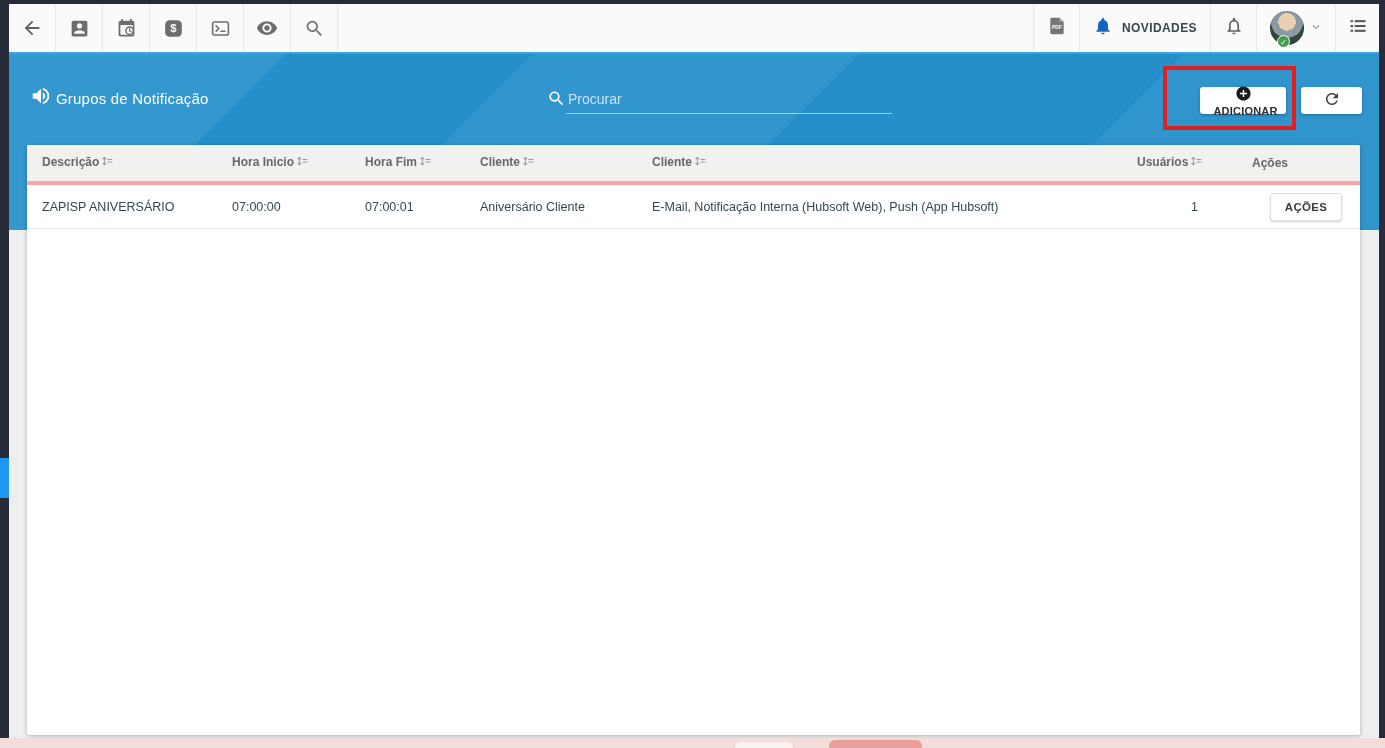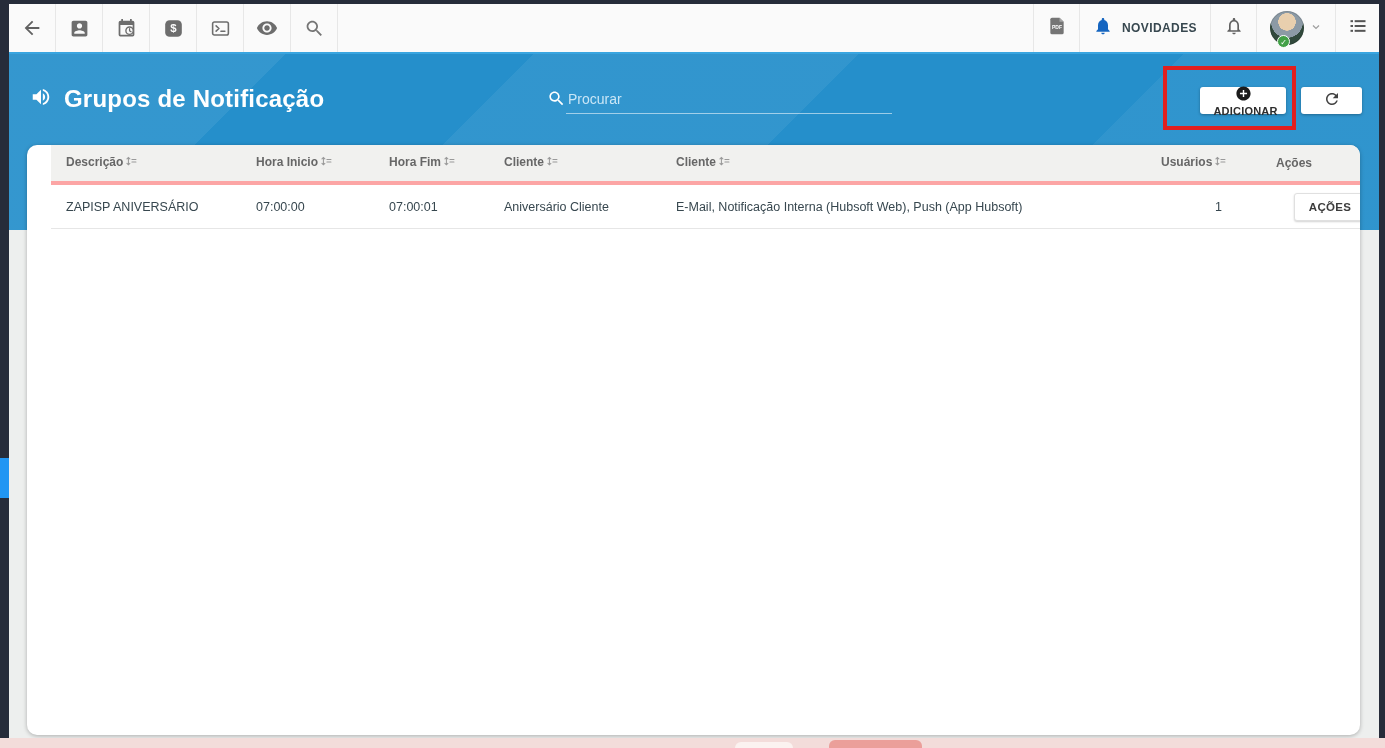--- a/index.html
+++ b/index.html
@@ -50,21 +50,21 @@
       linear-gradient(135deg, rgba(255,255,255,0.07) 0 18%, rgba(255,255,255,0) 18% 34%,
         rgba(255,255,255,0.06) 34% 55%, rgba(255,255,255,0) 55% 76%, rgba(255,255,255,0.05) 76%),
       #258fcb;
   }
   .blue-band::before{
     content:"";position:absolute;left:0;right:0;top:0;height:2px;background:#39a5e0;
   }
   .page-title{
     position:absolute;left:21px;top:33px;display:flex;align-items:center;color:#fff;
   }
-  .page-title-text{font-size:24px;font-weight:700;margin-left:12px;letter-spacing:.2px;}
+  .page-title-text{font-size:15px;font-weight:400;margin-left:4px;letter-spacing:.2px;}
   .search-wrap{
     position:absolute;left:538px;top:33px;width:345px;height:30px;
     display:flex;align-items:center;
   }
   .search-input{
     flex:1;background:transparent;border:none;outline:none;
     border-bottom:1px solid rgba(255,255,255,.55);
     color:#fff;font-size:14px;padding:4px 2px 6px 2px;
     font-family:"Liberation Sans","DejaVu Sans",sans-serif;
   }
@@ -77,23 +77,22 @@
   .add-btn{left:1191px;top:35px;width:86px;padding:0 9px;}
   .add-btn-label{font-size:11px;font-weight:bold;color:#2d2d2d;margin-left:5px;letter-spacing:.2px;}
   .refresh-btn{left:1292px;top:35px;width:61px;}
   .annotation-box{
     position:absolute;left:1154px;top:14px;width:133px;height:64px;
     border:4px solid #e11f1f;z-index:6;pointer-events:none;box-sizing:border-box;
   }
   
   .card{
     position:absolute;left:18px;right:19px;top:93px;bottom:13px;
-    background:#fff;border-radius:10px;box-shadow:0 1px 4px rgba(0,0,0,.28);z-index:2;
+    background:#fff;border-radius:2px;box-shadow:0 1px 4px rgba(0,0,0,.28);z-index:2;
     overflow:hidden;
-    padding-left:24px;
   }
   table.data{border-collapse:collapse;table-layout:fixed;width:100%;}
   col.c1{width:190px}col.c2{width:133px}col.c3{width:115px}col.c4{width:172px}
   col.c5{width:500px}col.c6{width:115px}col.c7{width:108px}
   thead th{
     background:#f1f1ef;height:36px;padding:0 0 0 15px;text-align:left;
     font-size:12px;font-weight:bold;color:#676767;white-space:nowrap;overflow:hidden;
     cursor:pointer;
   }
   thead th.center{text-align:left;padding-left:0;}

